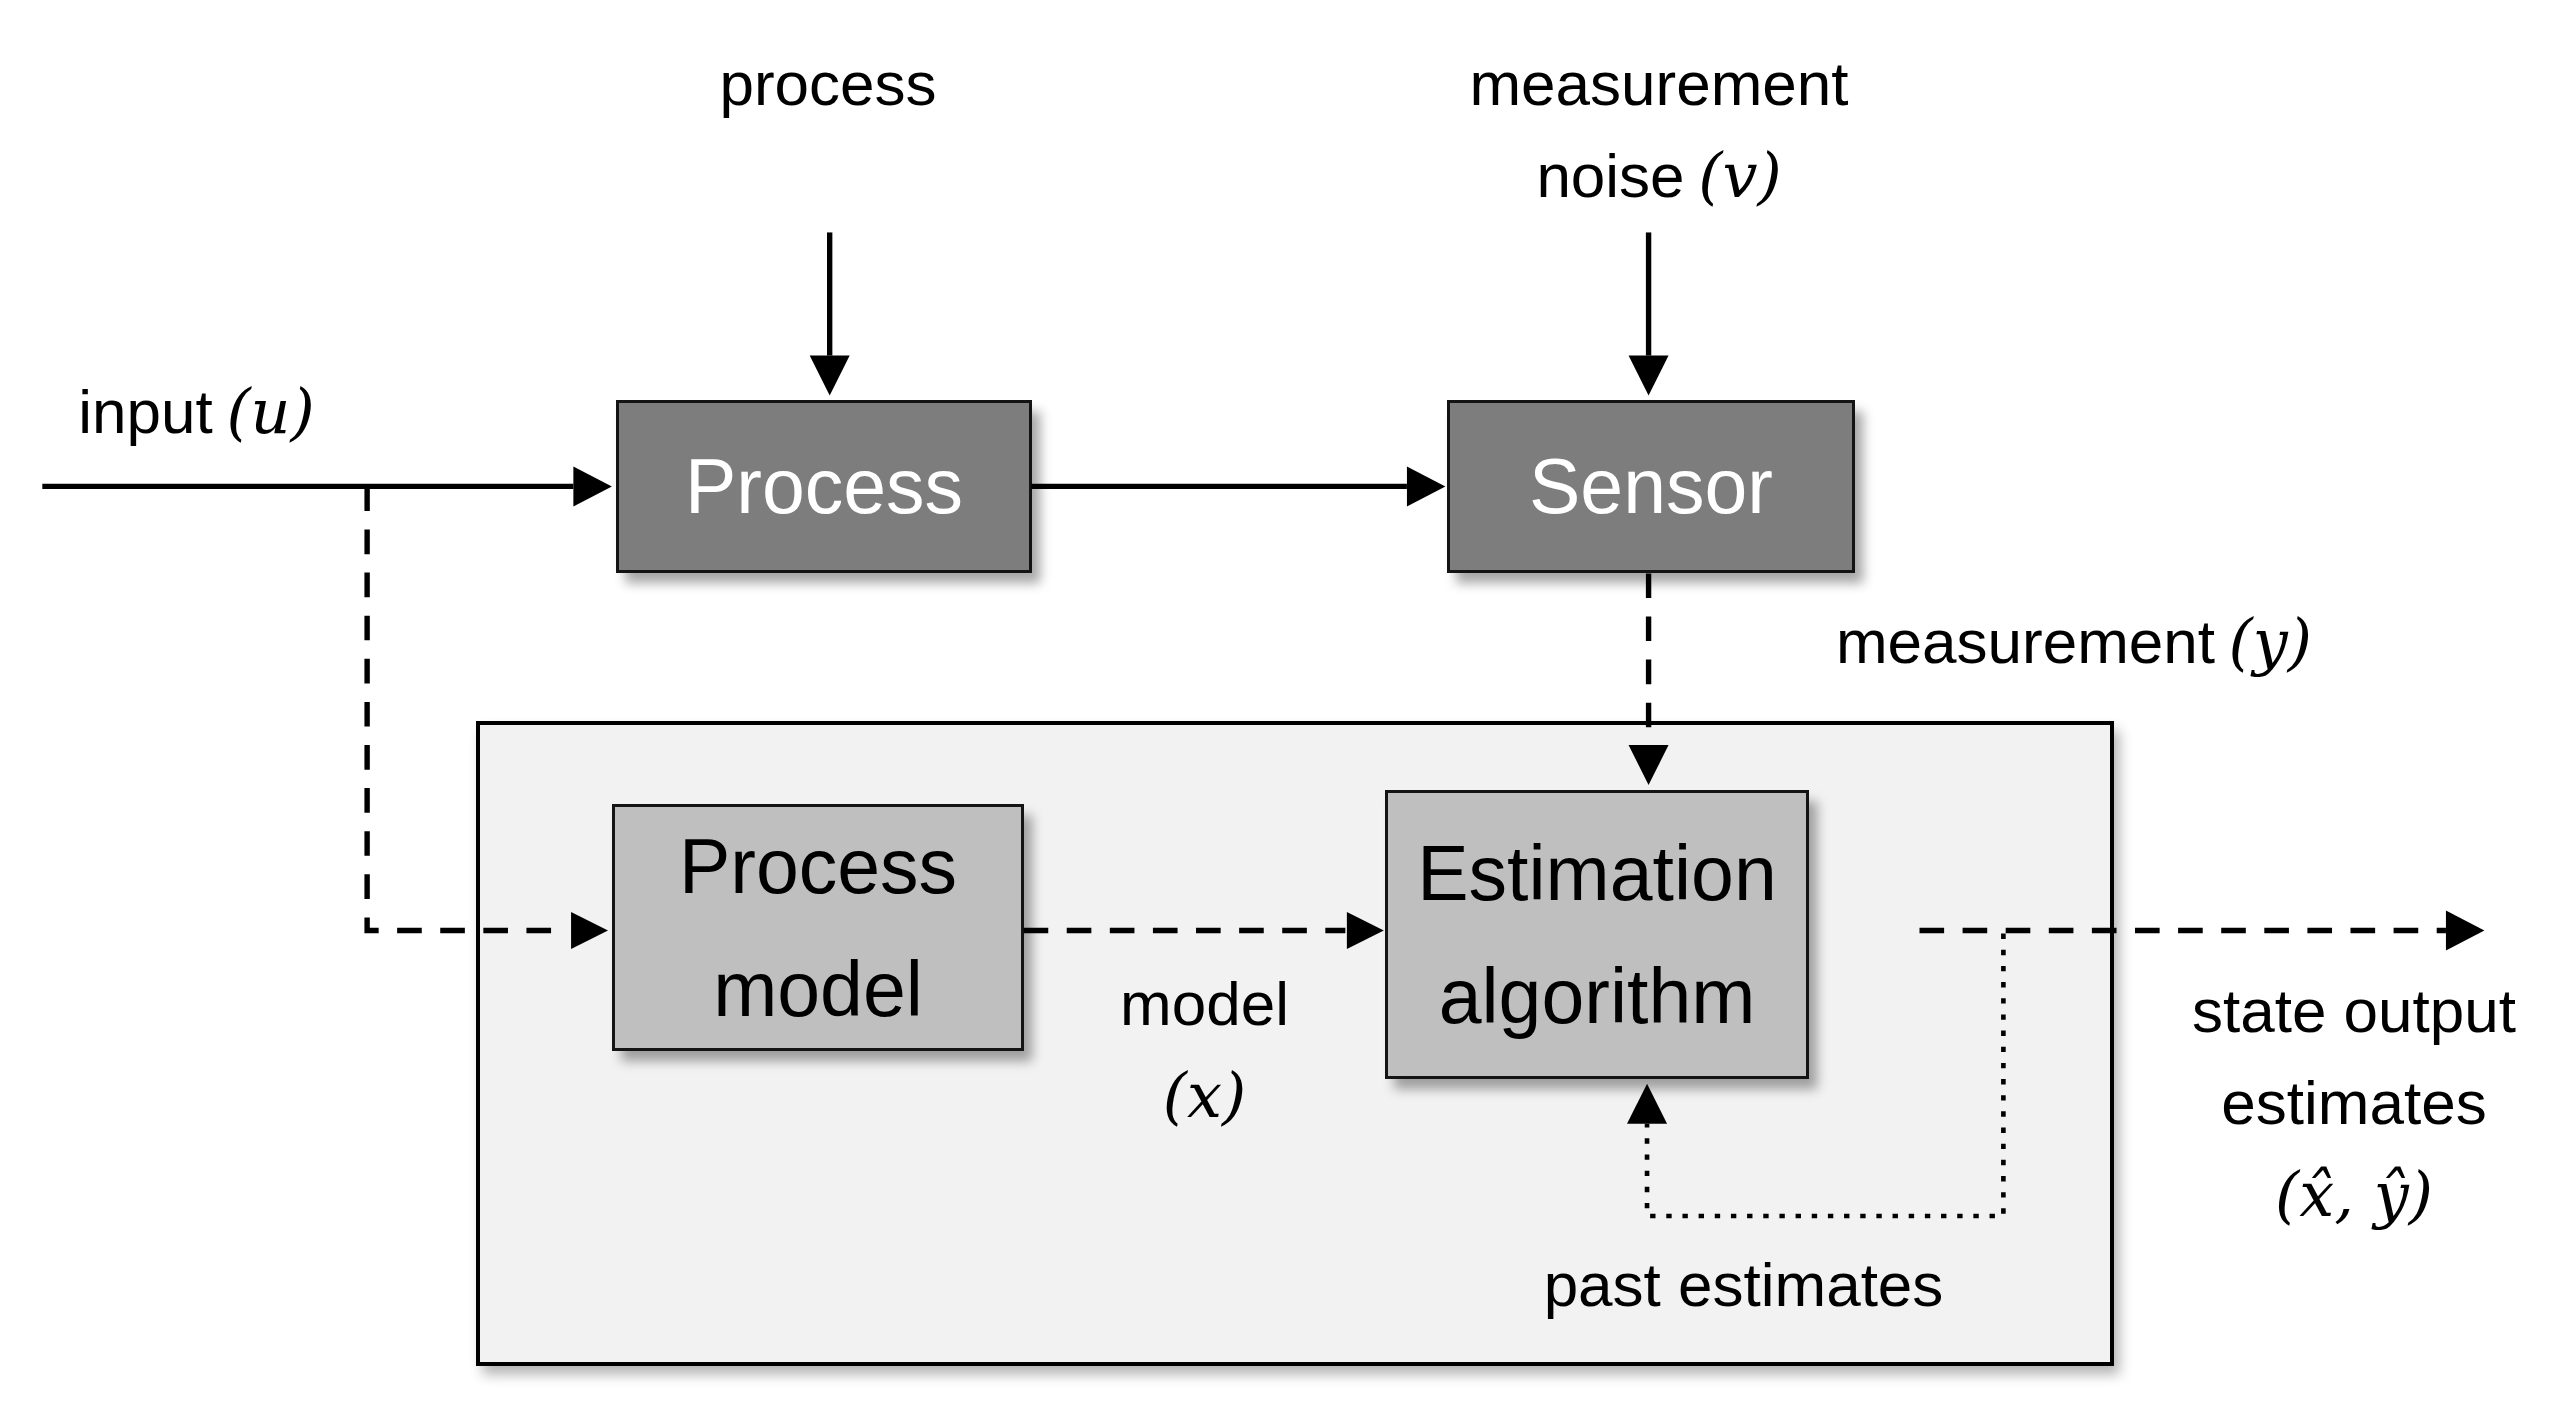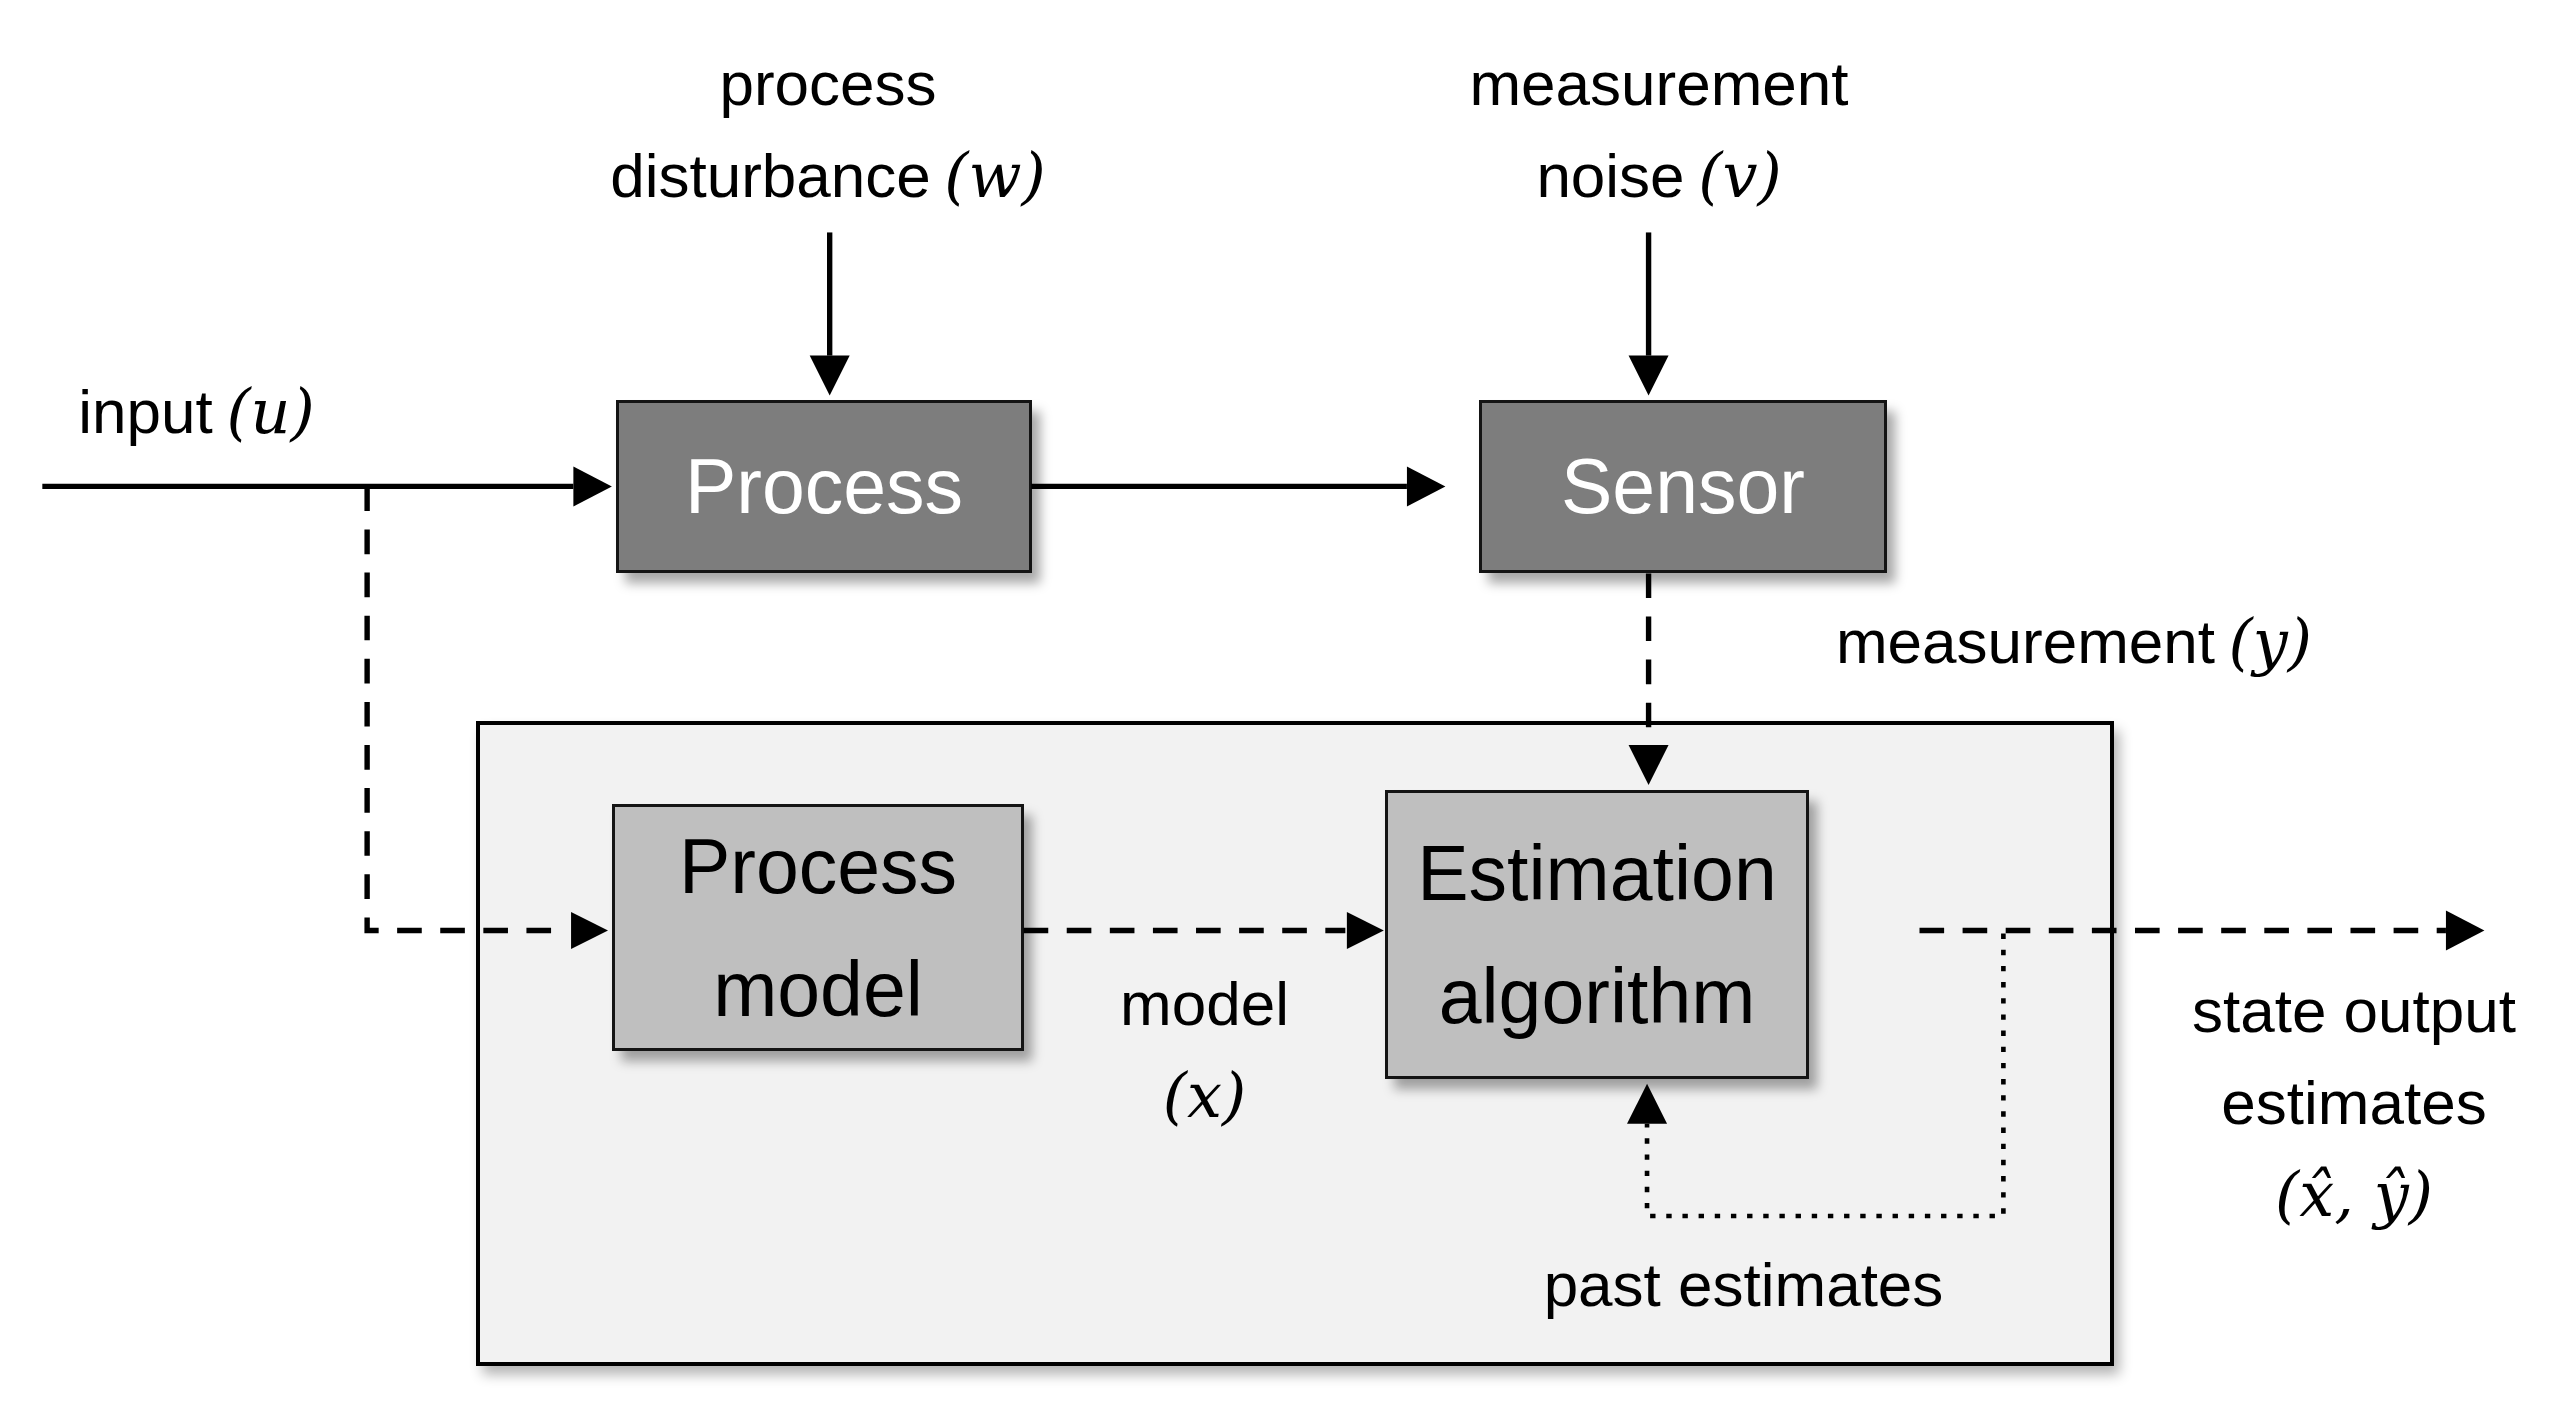--- a/index.html
+++ b/index.html
@@ -76,37 +76,34 @@
 <div id="canvas">
 
   <div id="panel"></div>
 
   <div class="lbl" style="left:31px; top:366px; width:331px;">
     <span>input</span><span class="mi">(u)</span>
   </div>
 
   <div class="lbl" style="left:520px; top:38px; width:616px;">
     <div>process</div>
-    <div>
-      <span>disturbance</span><span class="mi">(w)</span>
-    </div>
   </div>
 
   <div class="lbl" style="left:1351px; top:38px; width:616px;">
     <div>measurement</div>
     <div>
       <span>noise</span><span class="mi">(v)</span>
     </div>
   </div>
 
   <div class="box dark" style="left:616px; top:400px; width:416px; height:173px;">
     <span>Process</span>
   </div>
 
-  <div class="box dark" style="left:1447px; top:400px; width:408px; height:173px;margin-left:32px;">
+  <div class="box dark" style="left:1447px; top:400px; width:408px; height:173px;">
     <span>Sensor</span>
   </div>
 
   <div class="lbl" style="left:1681px; top:596px; width:631px; text-align:right;">
     <span>measurement</span><span class="mi">(y)</span>
   </div>
 
   <div class="box inner" style="left:612px; top:804px; width:412px; height:247px;">
     <div>Process</div>
     <div>model</div>

